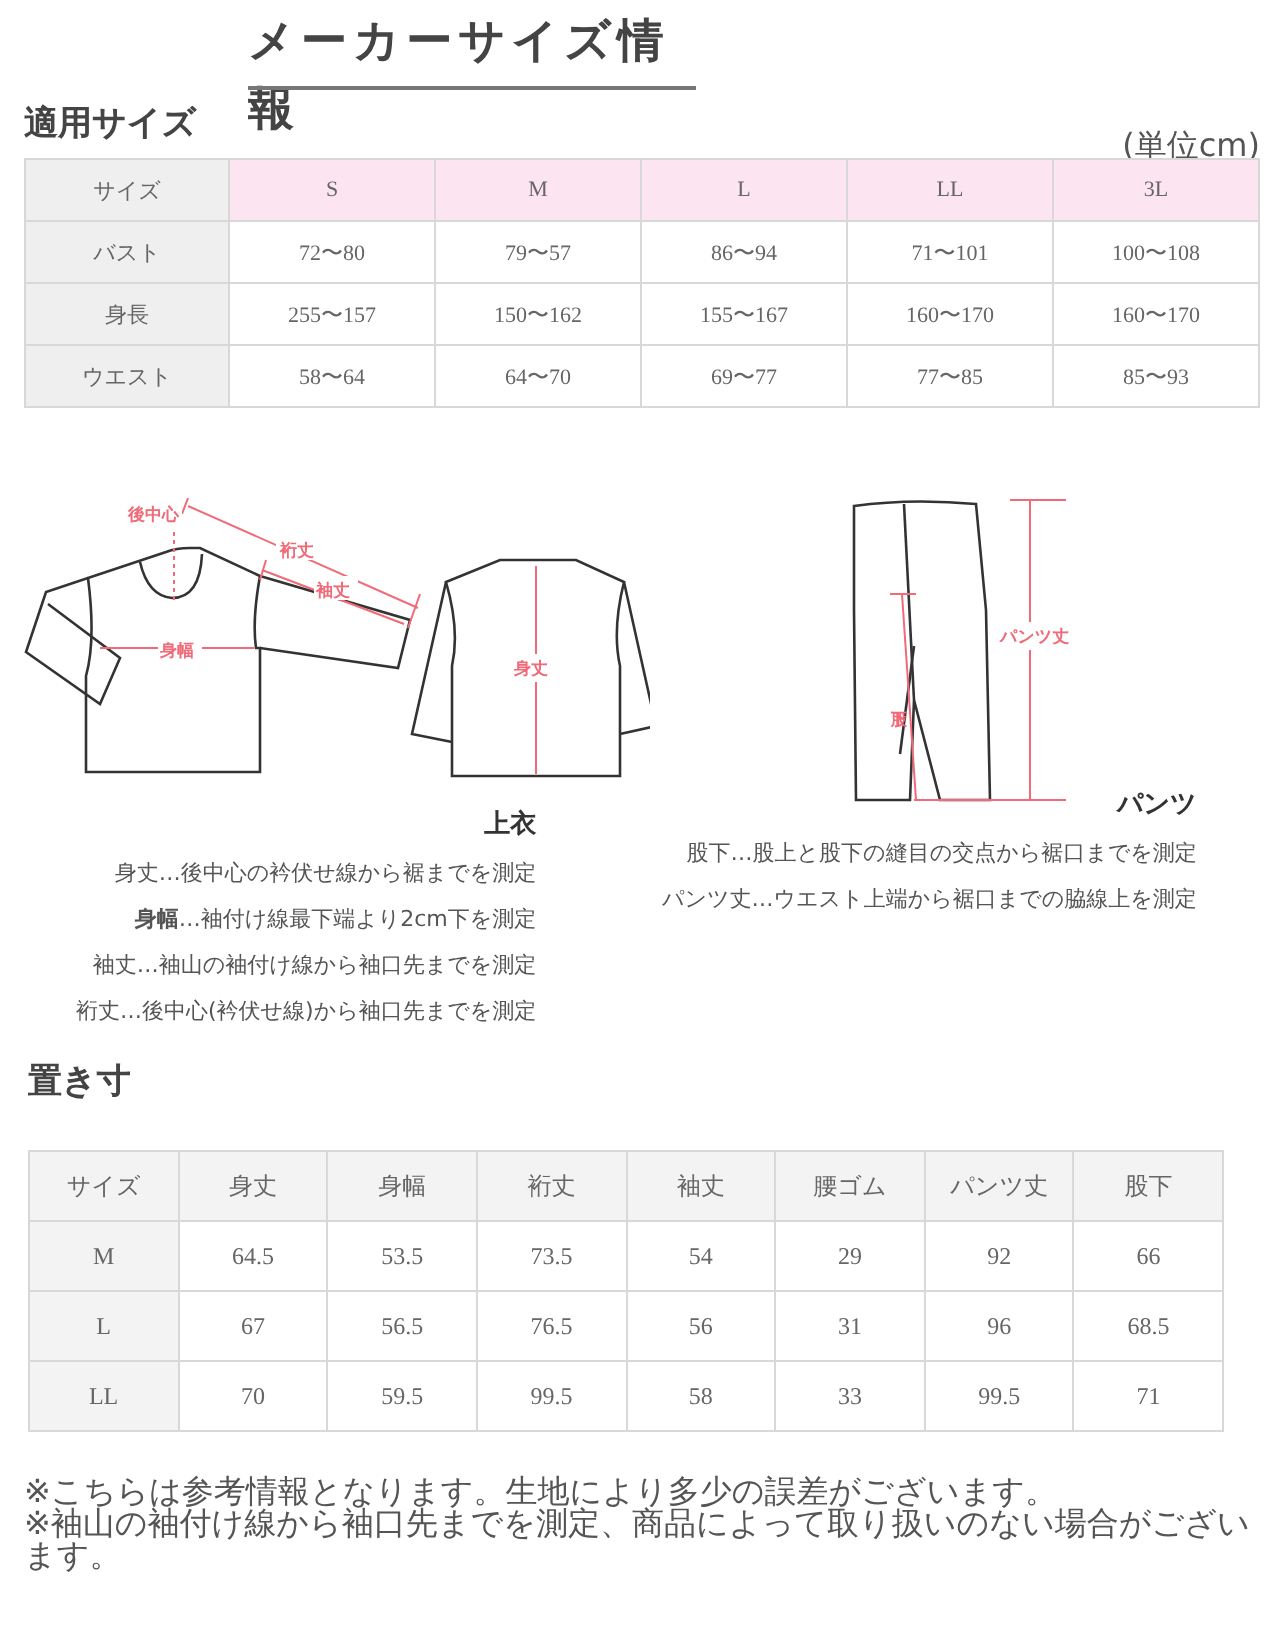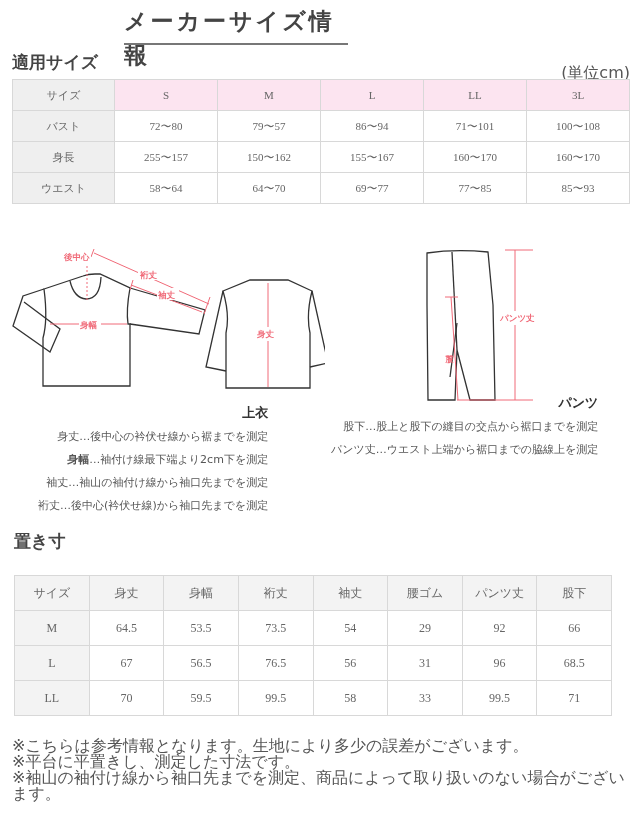--- a/index.html
+++ b/index.html
@@ -216,15 +216,14 @@
       <td>58</td>
       <td>33</td>
       <td>99.5</td>
       <td>71</td>
     </tr>
   </tbody>
 </table>
 
 <div class="notes">
   <div>※こちらは参考情報となります。生地により多少の誤差がございます。</div>
-  <div>※平台に平置きし、測定した寸法です。</div>
   <div>※袖山の袖付け線から袖口先までを測定、商品によって取り扱いのない場合がございます。</div>
 </div>
 
 </body></html>

